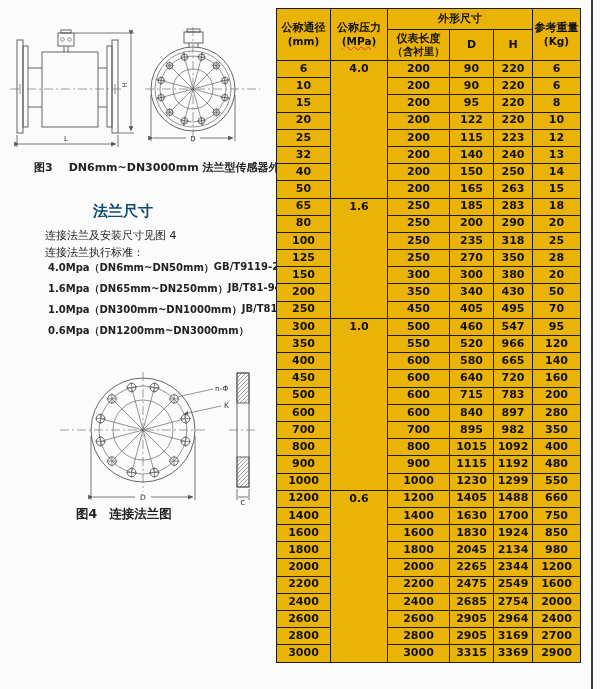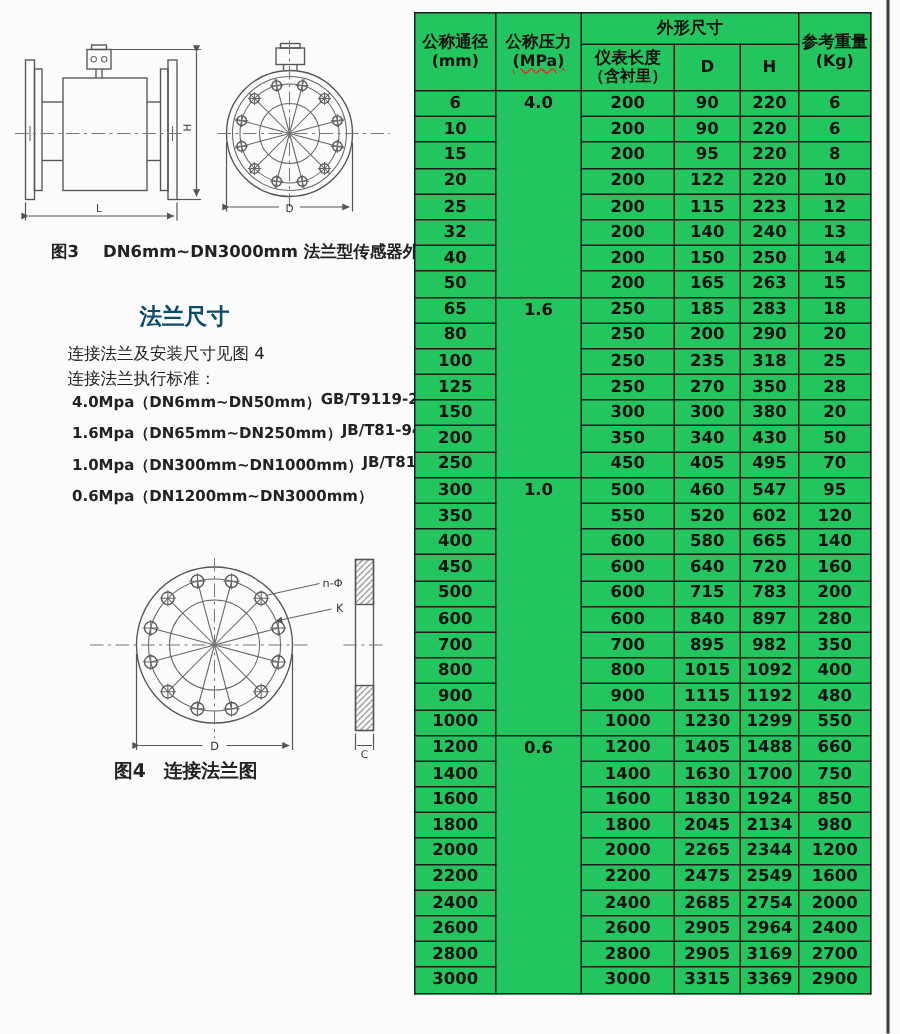--- a/index.html
+++ b/index.html
@@ -15,21 +15,21 @@
   .body-line{font-size:11px;color:#222;white-space:nowrap;}
   .std-line{
     display:flex;justify-content:space-between;width:198px;
     font-size:10px;color:#222;white-space:nowrap;
     font-family:"DejaVu Sans",sans-serif;
     font-weight:bold;
   }
   
   table.dim-table{
     position:absolute;left:276px;top:8px;border-collapse:collapse;table-layout:fixed;
-    background:#22c55e;
+    background:#eab308;
   }
   .dim-table th,.dim-table td{
     border:1.5px solid #1c1c1c;padding:0;margin:0;text-align:center;
     font-weight:bold;color:#111;font-size:11px;line-height:1.15;
   }
   .dim-table thead tr:first-child th{height:20px;}
   .dim-table thead tr:last-child th{height:30px;}
   .dim-table th .sub{display:block;font-size:10.5px;}
   .dim-table td{height:16.2px;}
   .dim-table td.ptop{vertical-align:top;padding-top:2px;}
@@ -439,21 +439,21 @@
         <td class="ptop" rowspan="10">1.0</td>
         <td>500</td>
         <td>460</td>
         <td>547</td>
         <td>95</td>
       </tr>
       <tr>
         <td>350</td>
         <td>550</td>
         <td>520</td>
-        <td>602</td>
+        <td>966</td>
         <td>120</td>
       </tr>
       <tr>
         <td>400</td>
         <td>600</td>
         <td>580</td>
         <td>665</td>
         <td>140</td>
       </tr>
       <tr>

